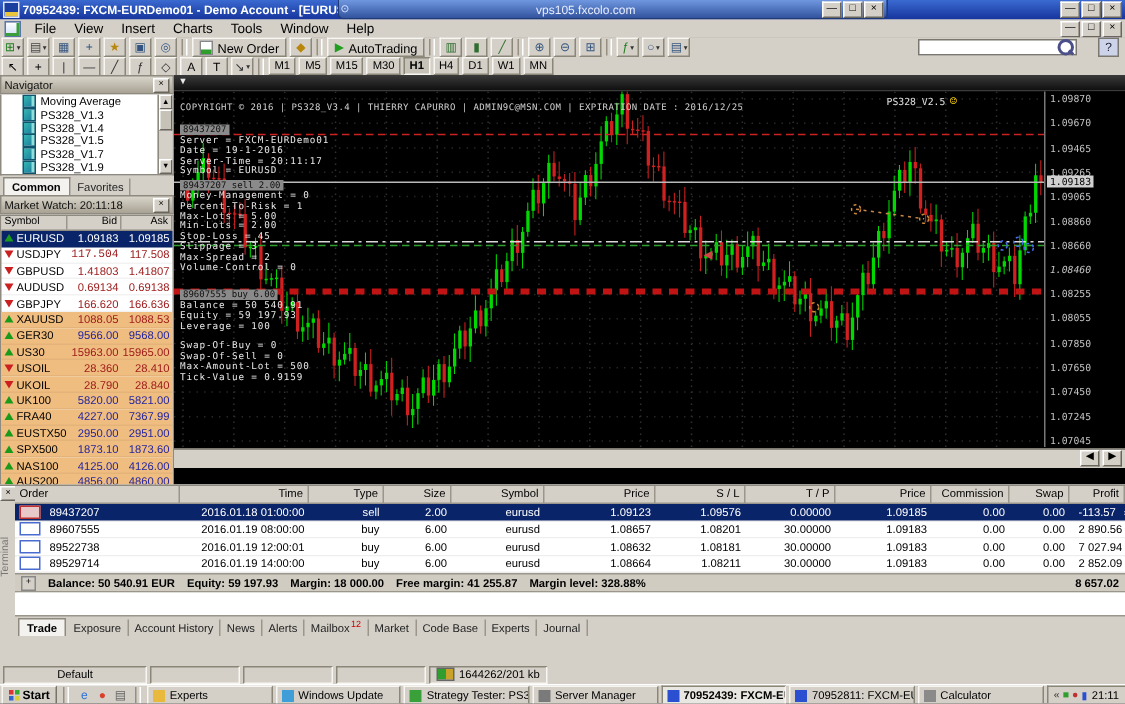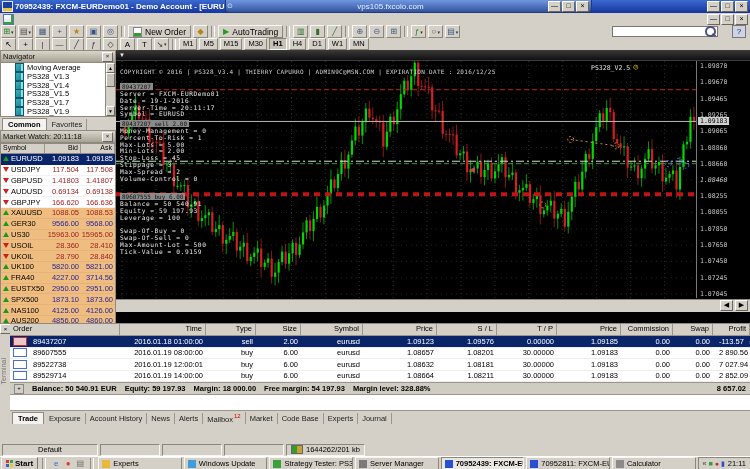--- a/index.html
+++ b/index.html
@@ -188,20 +188,29 @@
     </div>
     <div id="mainbtns">
       <span class="winbtn">—</span>
       <span class="winbtn">□</span>
       <span class="winbtn">×</span>
     </div>
   </div>
 
   <div id="menubar">
     <span class="charticon"></span>
+    <span id="menu-items" style="display:flex;">
+        <span class="menu-item">File</span>
+        <span class="menu-item">View</span>
+        <span class="menu-item">Insert</span>
+        <span class="menu-item">Charts</span>
+        <span class="menu-item">Tools</span>
+        <span class="menu-item">Window</span>
+        <span class="menu-item">Help</span>
+      </span>
     <div id="menubtns">
       <span class="winbtn">—</span>
       <span class="winbtn">□</span>
       <span class="winbtn">×</span>
     </div>
   </div>
 
   <div id="toolbar1">
     <span id="tb1-std" style="display:flex;">
         <span class="tbtn">
@@ -393,21 +402,21 @@
               <span>EURUSD</span>
             </span>
             <span class="num" style="color: rgb(38, 38, 156);">1.09183</span>
             <span class="num" style="color: rgb(38, 38, 156);">1.09185</span>
           </div>
           <div class="mw-row">
             <span class="sym">
               <span class="dirdn"></span>
               <span>USDJPY</span>
             </span>
-            <span class="num" style="color: rgb(156, 26, 26);">117.504</span>
+            <span class="num" style="color: rgb(156, 26, 26); font-family: Liberation Mono, monospace;">117.504</span>
             <span class="num" style="color: rgb(156, 26, 26);">117.508</span>
           </div>
           <div class="mw-row">
             <span class="sym">
               <span class="dirdn"></span>
               <span>GBPUSD</span>
             </span>
             <span class="num" style="color: rgb(156, 26, 26);">1.41803</span>
             <span class="num" style="color: rgb(156, 26, 26);">1.41807</span>
           </div>
@@ -474,21 +483,21 @@
             </span>
             <span class="num" style="color: rgb(38, 38, 156);">5820.00</span>
             <span class="num" style="color: rgb(38, 38, 156);">5821.00</span>
           </div>
           <div class="mw-row grp">
             <span class="sym">
               <span class="dirup"></span>
               <span>FRA40</span>
             </span>
             <span class="num" style="color: rgb(38, 38, 156);">4227.00</span>
-            <span class="num" style="color: rgb(38, 38, 156);">3714.56</span>
+            <span class="num" style="color: rgb(38, 38, 156);">7367.99</span>
           </div>
           <div class="mw-row grp">
             <span class="sym">
               <span class="dirup"></span>
               <span>EUSTX50</span>
             </span>
             <span class="num" style="color: rgb(38, 38, 156);">2950.00</span>
             <span class="num" style="color: rgb(38, 38, 156);">2951.00</span>
           </div>
           <div class="mw-row grp">
@@ -1051,21 +1060,21 @@
             <span>0.00</span>
             <span>0.00</span>
             <span><span>2 852.09</span></span>
           </div>
         </div>
       <div id="balance-row">
         <span class="plus">+</span>
         <span>Balance: 50 540.91 EUR</span>
         <span>Equity: 59 197.93</span>
         <span>Margin: 18 000.00</span>
-        <span>Free margin: 54 197.93</span>
+        <span>Free margin: 41 255.87</span>
         <span>Margin level: 328.88%</span>
         <span class="right">8 657.02</span>
       </div>
       <div id="term-fill"></div>
       <div id="term-tabs">
           <span class="tab active">Trade</span>
           <span class="tabflat">Exposure</span>
           <span class="tabflat">Account History</span>
           <span class="tabflat">News</span>
           <span class="tabflat">Alerts</span>

